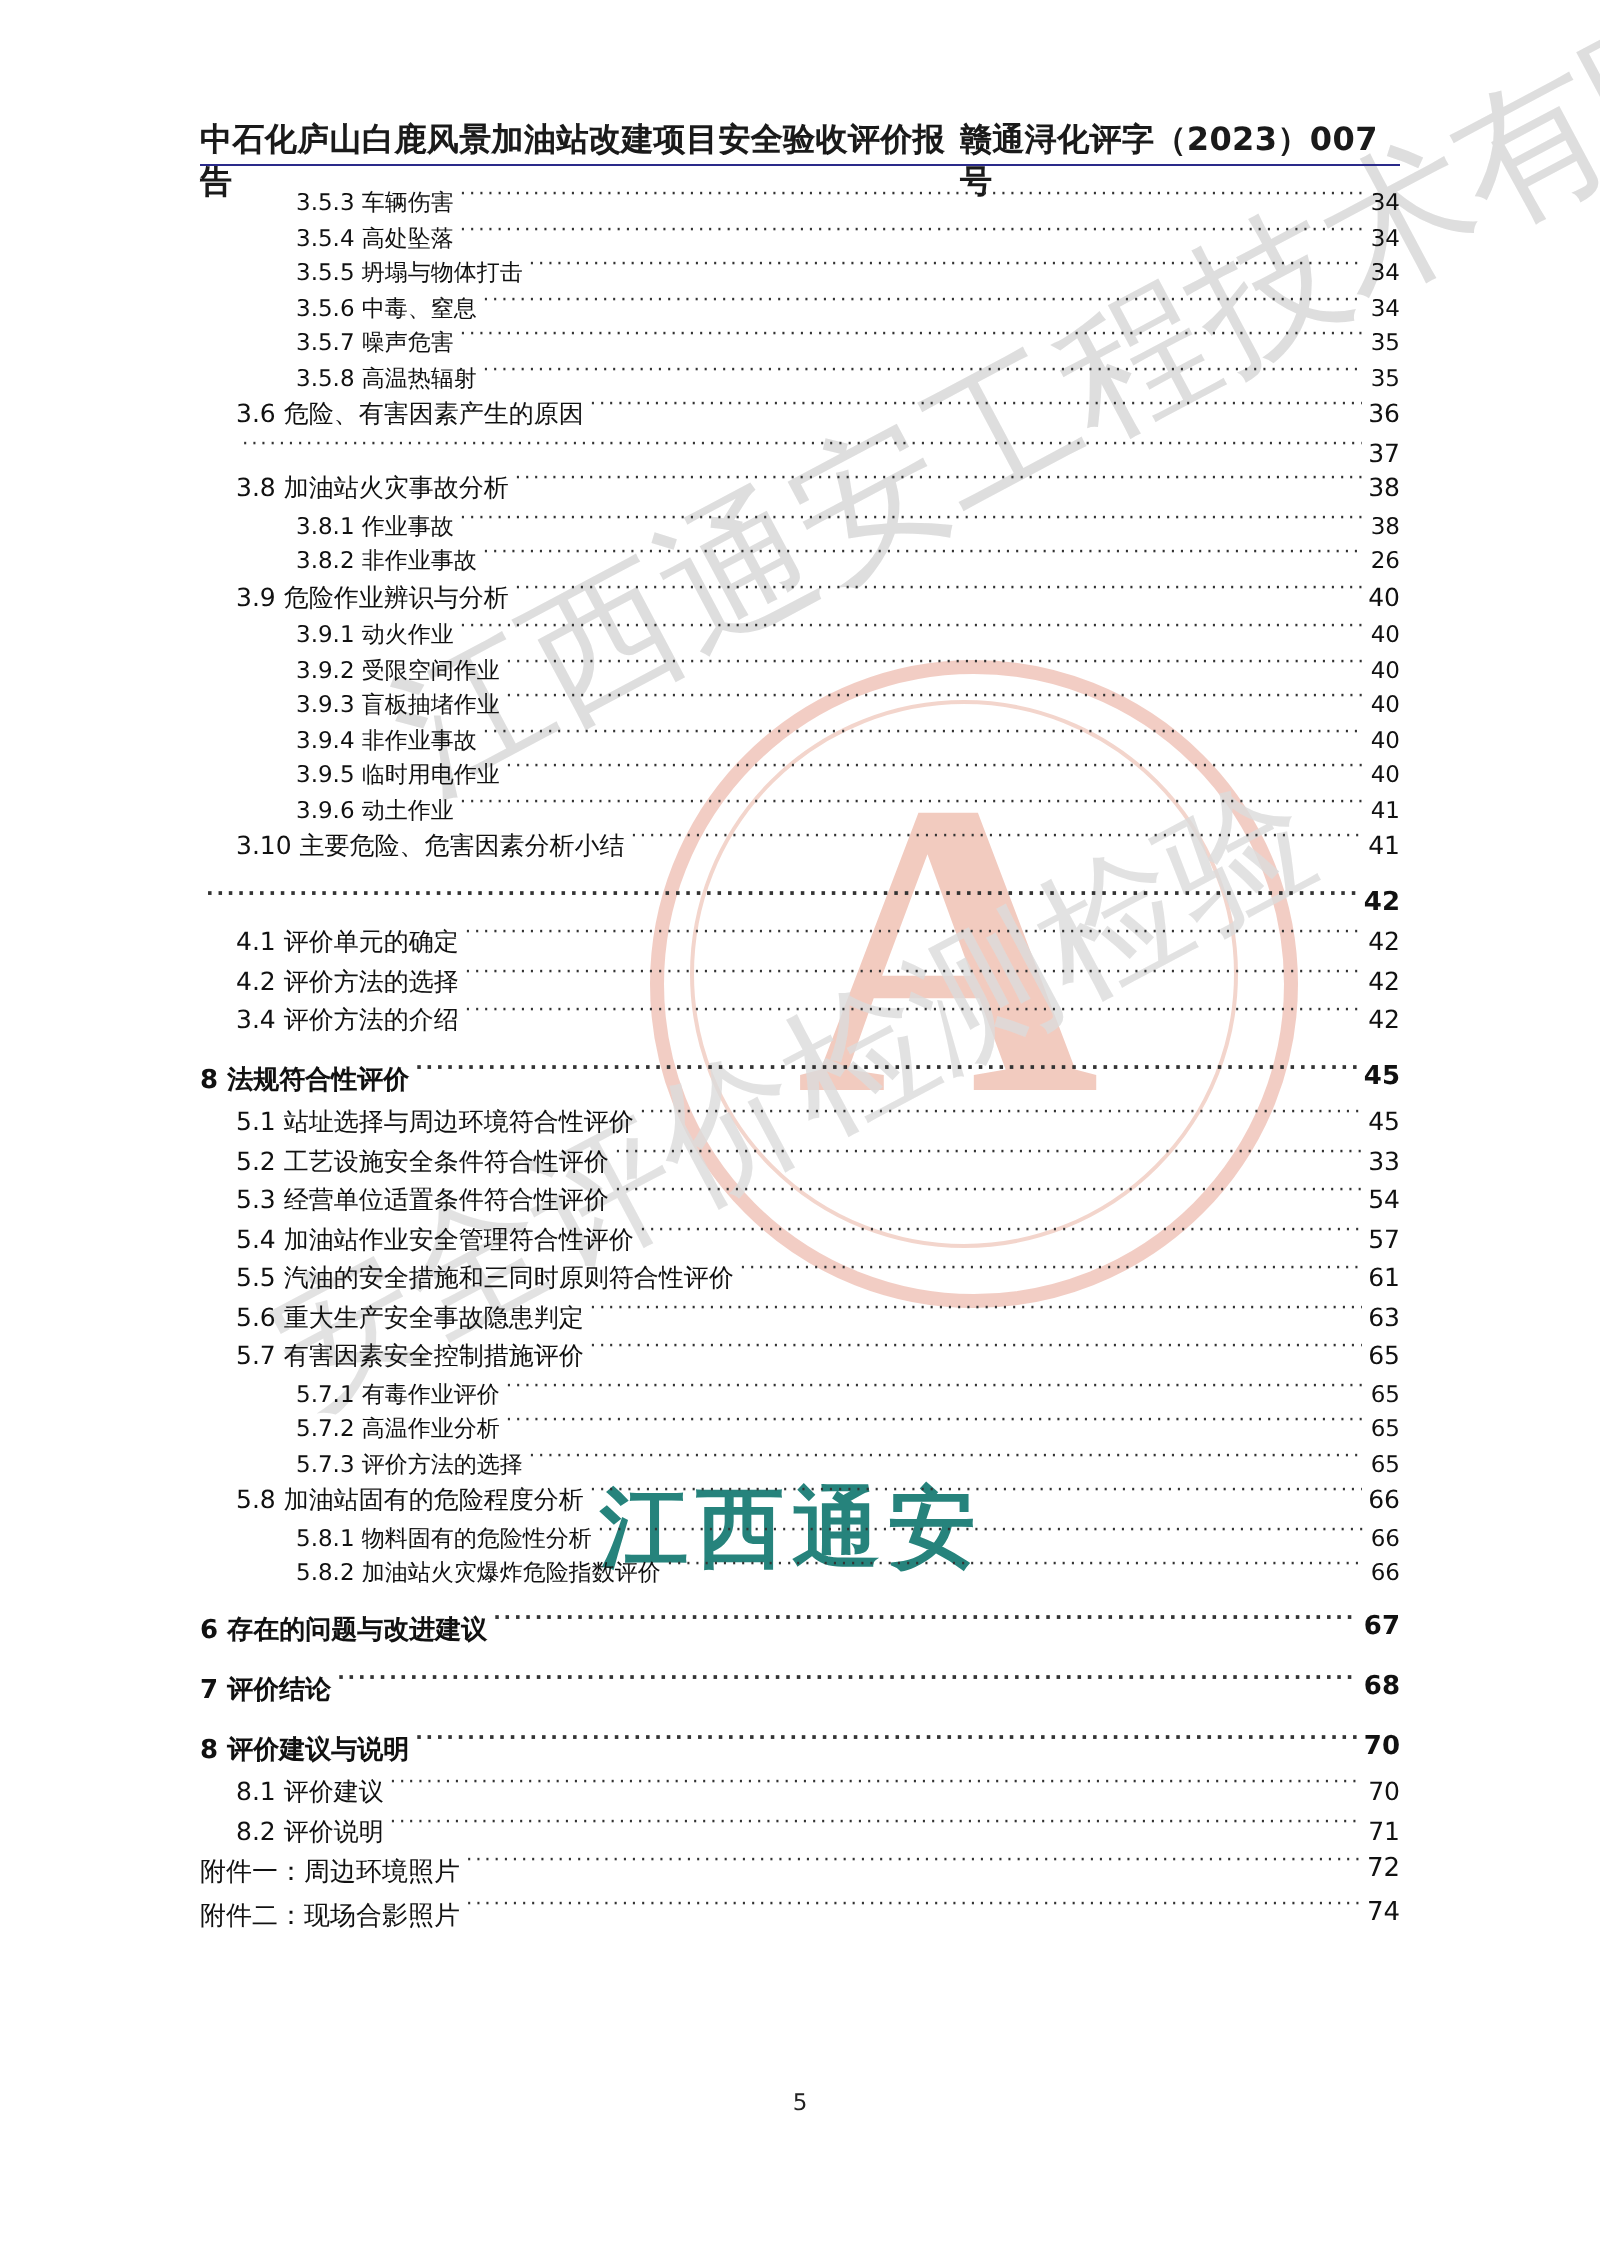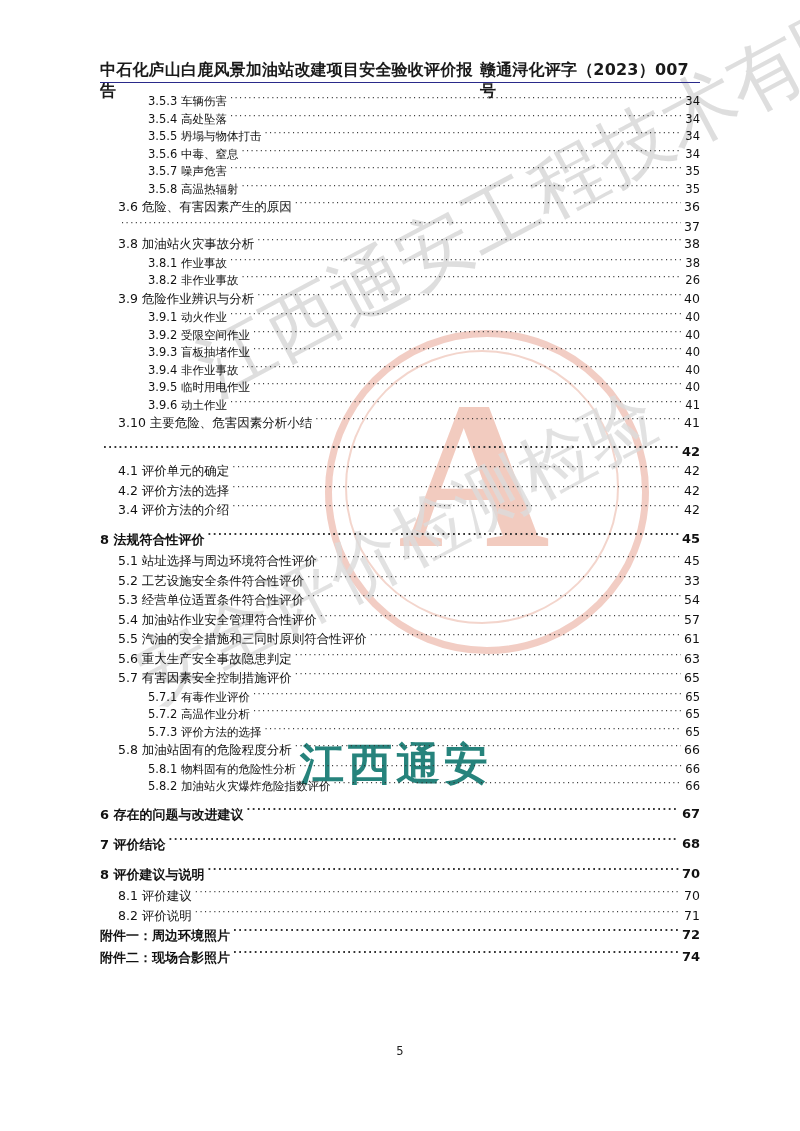--- a/index.html
+++ b/index.html
@@ -176,21 +176,21 @@
   }
   .lvl3 {
     font-size: 11.5px;
     font-weight: normal;
     color: #111;
     padding-left: 48px;
     margin-bottom: 2.5px;
   }
   .appendix {
     font-size: 13px;
-    font-weight: bold;
+    font-weight: normal;
     color: #111;
     margin-bottom: 4px;
   }
 
   .page-number {
     position: absolute;
     left: 0;
     top: 1044px;
     width: 800px;
     text-align: center;

